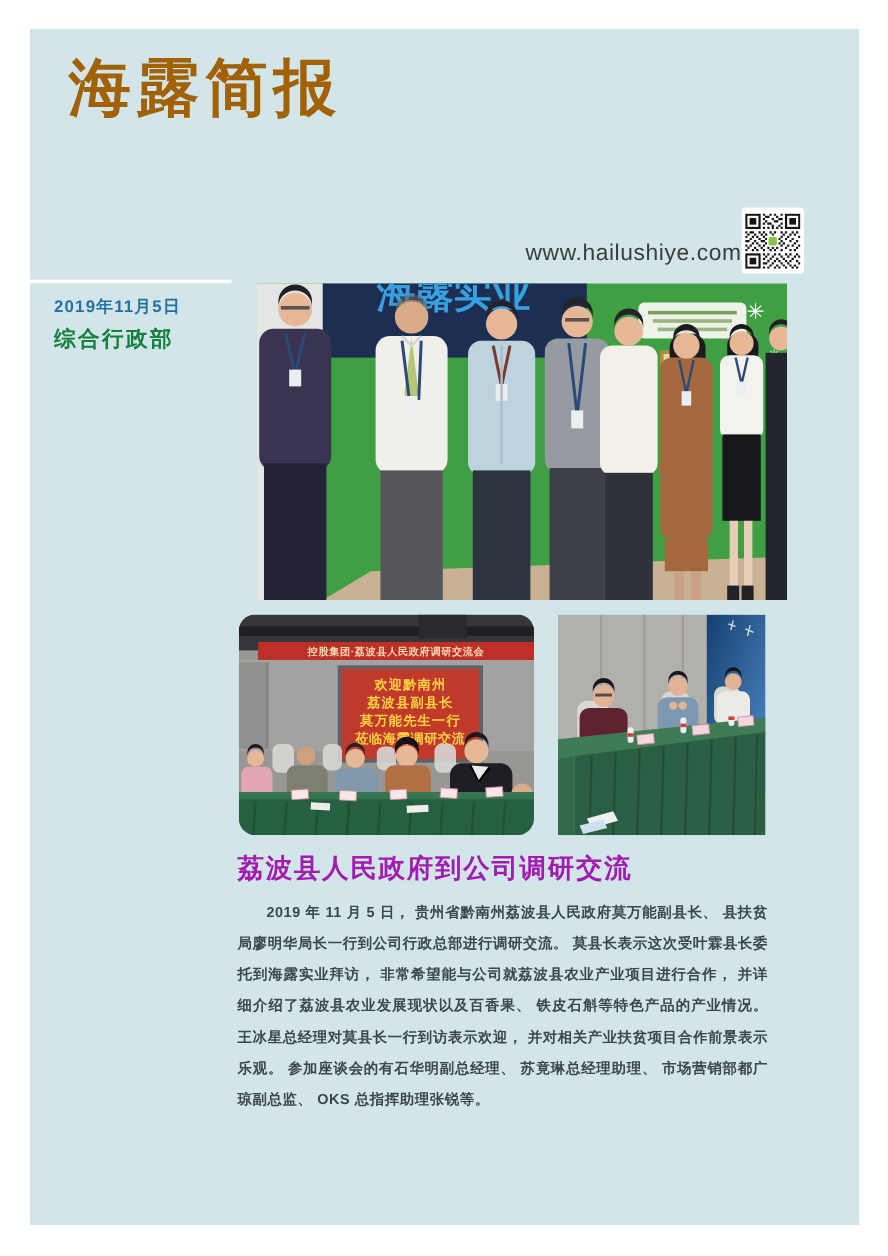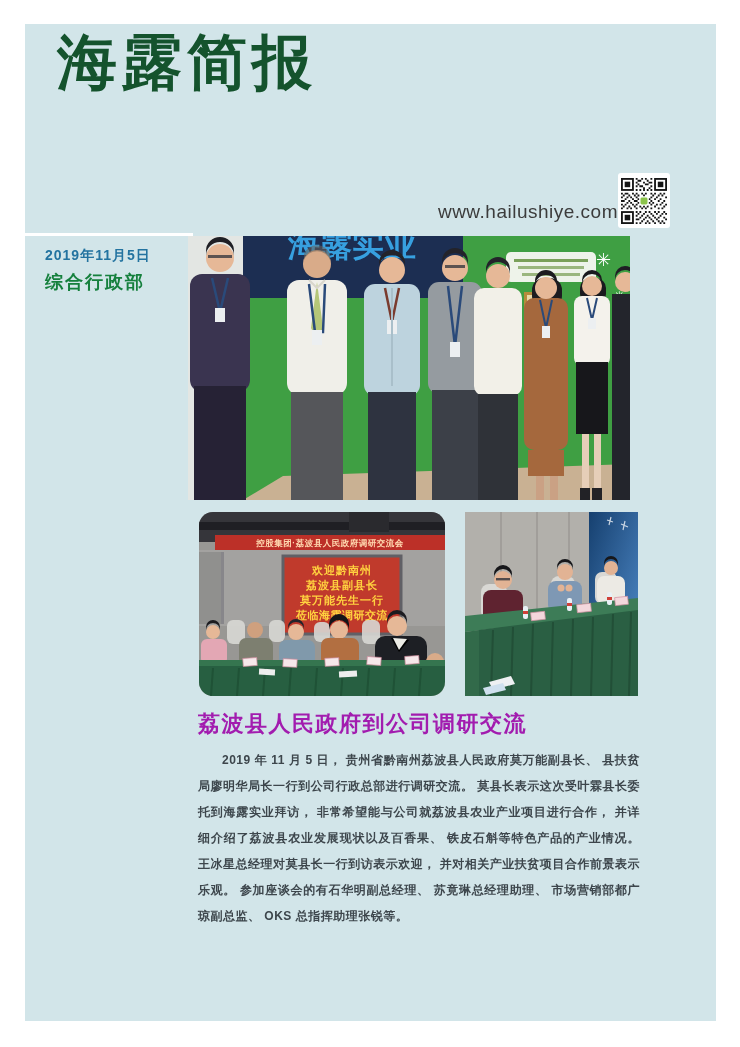--- a/index.html
+++ b/index.html
@@ -8,22 +8,22 @@
   .page {
     position: relative; width: 740px; height: 1047px;
     background: #ffffff; overflow: hidden;
   }
   .panel {
     position: absolute; left: 25px; top: 24px;
     width: 691px; height: 997px;
     background: #d2e5e9;
   }
   .masthead-title {
-    position: absolute; left: 57px; top: 30px;
-    font-size: 60px; font-weight: bold; color: #14532d;
+    position: absolute; left: 57px; top: 46px;
+    font-size: 52px; font-weight: bold; color: #a16207;
     letter-spacing: 5px; line-height: 1.1; white-space: nowrap;
   }
   .issue-number {
     position: absolute; left: 338px; top: 86px;
     font-size: 27px; font-weight: bold; color: #3e3e3e;
     letter-spacing: 1px; white-space: nowrap;
   }
   .website-url {
     position: absolute; left: 360px; top: 201px; width: 258px;
     text-align: right; font-size: 19px; color: #3c3c3c;
@@ -44,21 +44,21 @@
     font-size: 14px; font-weight: bold; color: #2373a0;
     letter-spacing: 1px;
   }
   .department-label {
     position: absolute; left: 45px; top: 270px;
     font-size: 18px; font-weight: bold; color: #15803d;
     letter-spacing: 2px;
   }
   .photo { position: absolute; overflow: hidden; }
   .photo svg { display: block; width: 100%; height: 100%; }
-  .photo-group   { left: 188px; top: 236px; width: 442px; height: 264px; }
+  .photo-group   { left: 214px; top: 236px; width: 442px; height: 264px; }
   .photo-left    { left: 199px; top: 512px; width: 246px; height: 184px; border-radius: 14px; }
   .photo-right   { left: 465px; top: 512px; width: 173px; height: 184px; }
   .article-headline {
     position: absolute; left: 198px; top: 709px;
     font-size: 22px; font-weight: bold; color: #a21caf;
     letter-spacing: 1.5px;
   }
   .article-body {
     position: absolute; left: 198px; top: 747px; width: 442px;
     font-size: 12px; line-height: 26px; font-weight: bold;

